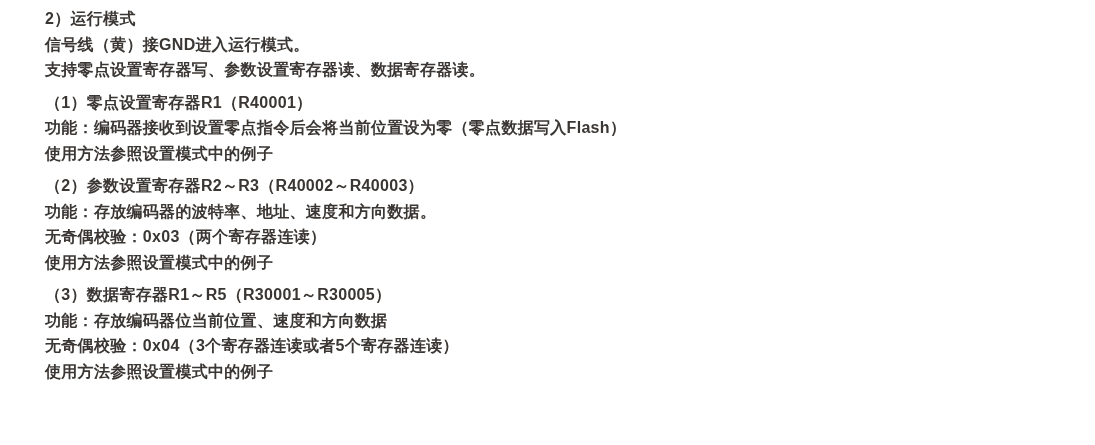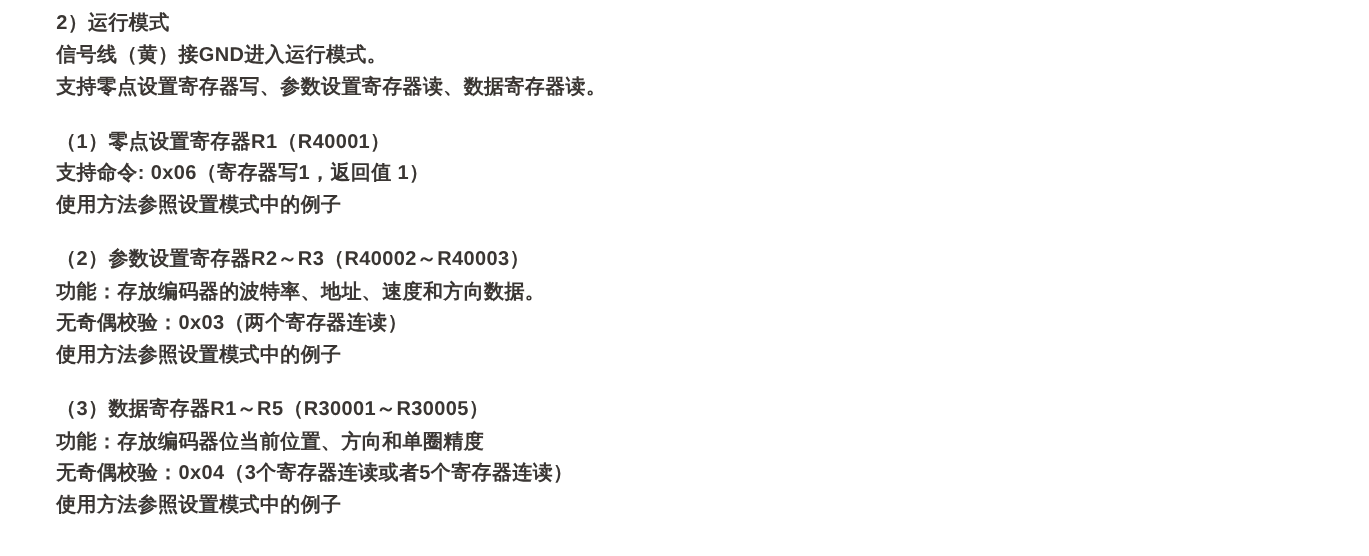--- a/index.html
+++ b/index.html
@@ -22,51 +22,51 @@
     font-size: 16px;
     line-height: 25.5px;
     color: #3a3633;
     letter-spacing: 0.3px;
     white-space: nowrap;
   }
   .line {
     height: 25.5px;
   }
   .section {
-    margin-top: 18px;
+    margin-top: 7px;
   }
   .heading {
     
   }
 </style>
 </head>
 <body>
 
 <div class="doc">
 
   <div class="line heading">2）运行模式</div>
 
   <div class="line">信号线（黄）接GND进入运行模式。</div>
 
   <div class="line">支持零点设置寄存器写、参数设置寄存器读、数据寄存器读。</div>
 
 
   <div class="section">
     <div class="line">（1）零点设置寄存器R1（R40001）</div>
-    <div class="line">支持命令: 0x06（寄存器写1，返回值 1）</div>
+    <div class="line">功能：编码器接收到设置零点指令后会将当前位置设为零（零点数据写入Flash）</div>
     <div class="line">使用方法参照设置模式中的例子</div>
   </div>
 
   <div class="section">
     <div class="line">（2）参数设置寄存器R2～R3（R40002～R40003）</div>
     <div class="line">功能：存放编码器的波特率、地址、速度和方向数据。</div>
     <div class="line">无奇偶校验：0x03（两个寄存器连读）</div>
     <div class="line">使用方法参照设置模式中的例子</div>
   </div>
 
   <div class="section">
     <div class="line">（3）数据寄存器R1～R5（R30001～R30005）</div>
-    <div class="line">功能：存放编码器位当前位置、方向和单圈精度</div>
+    <div class="line">功能：存放编码器位当前位置、速度和方向数据</div>
     <div class="line">无奇偶校验：0x04（3个寄存器连读或者5个寄存器连读）</div>
     <div class="line">使用方法参照设置模式中的例子</div>
   </div>
 
 </div>
 
 </body></html>

